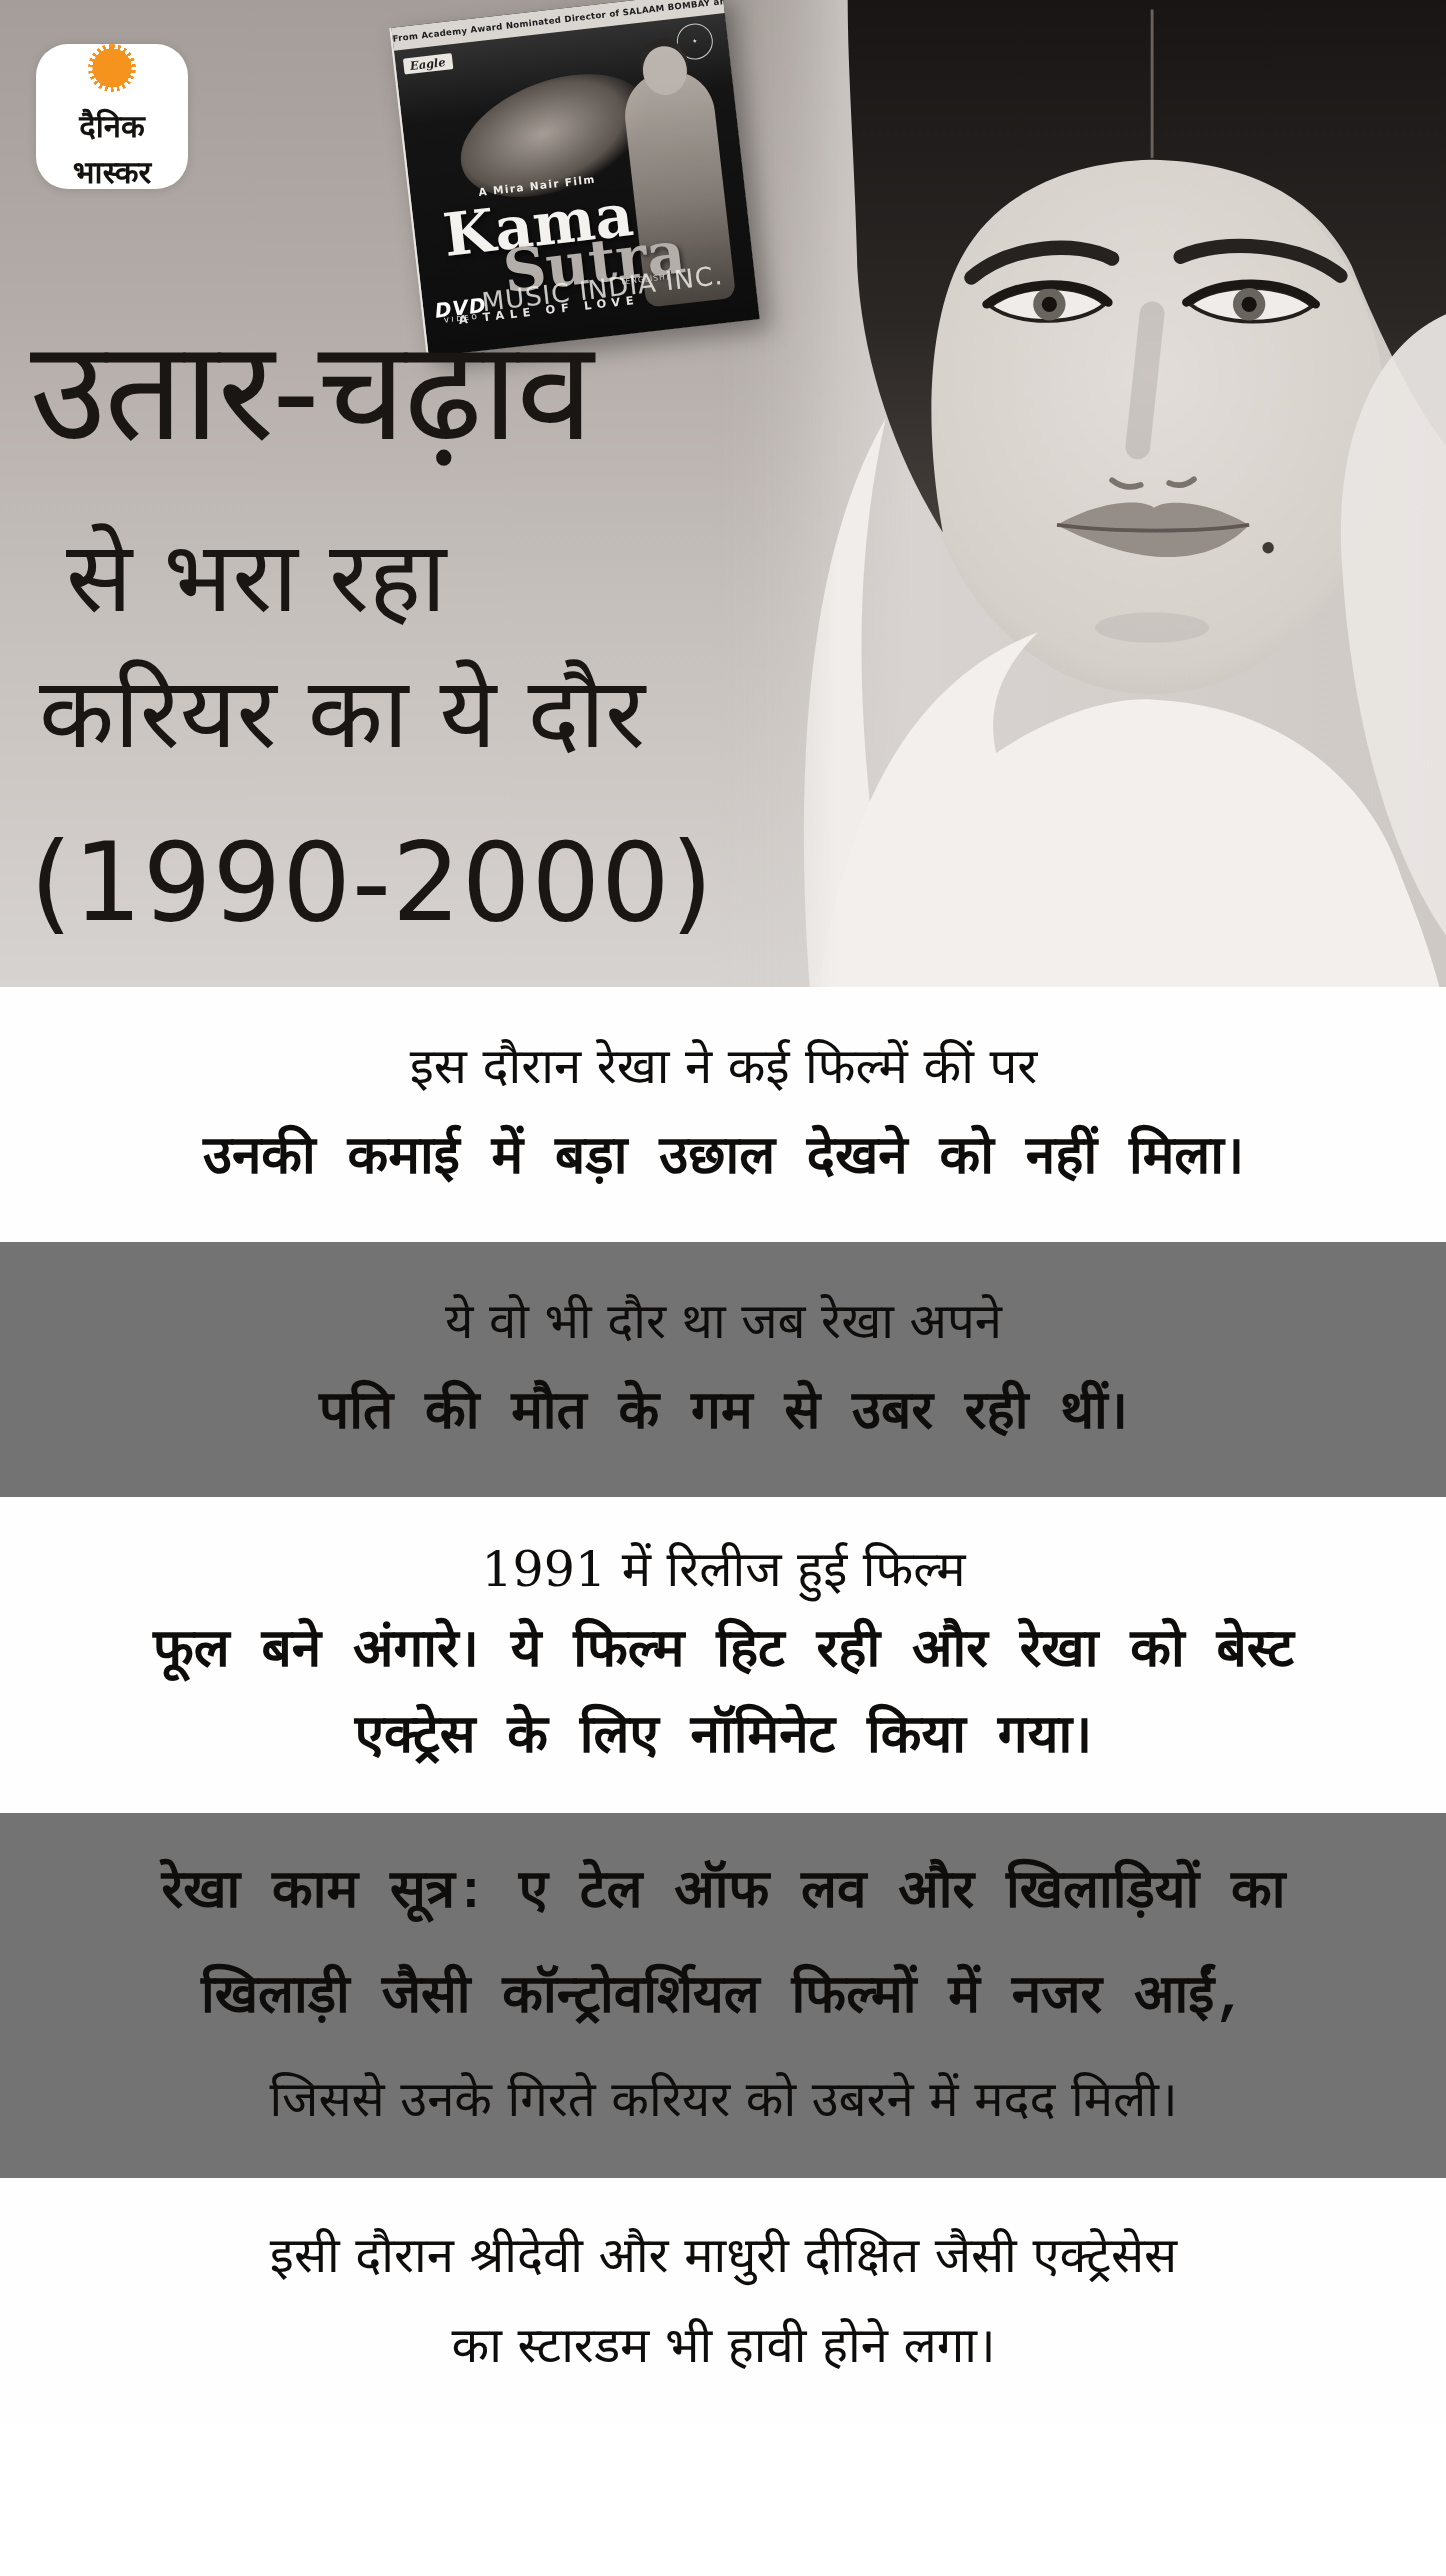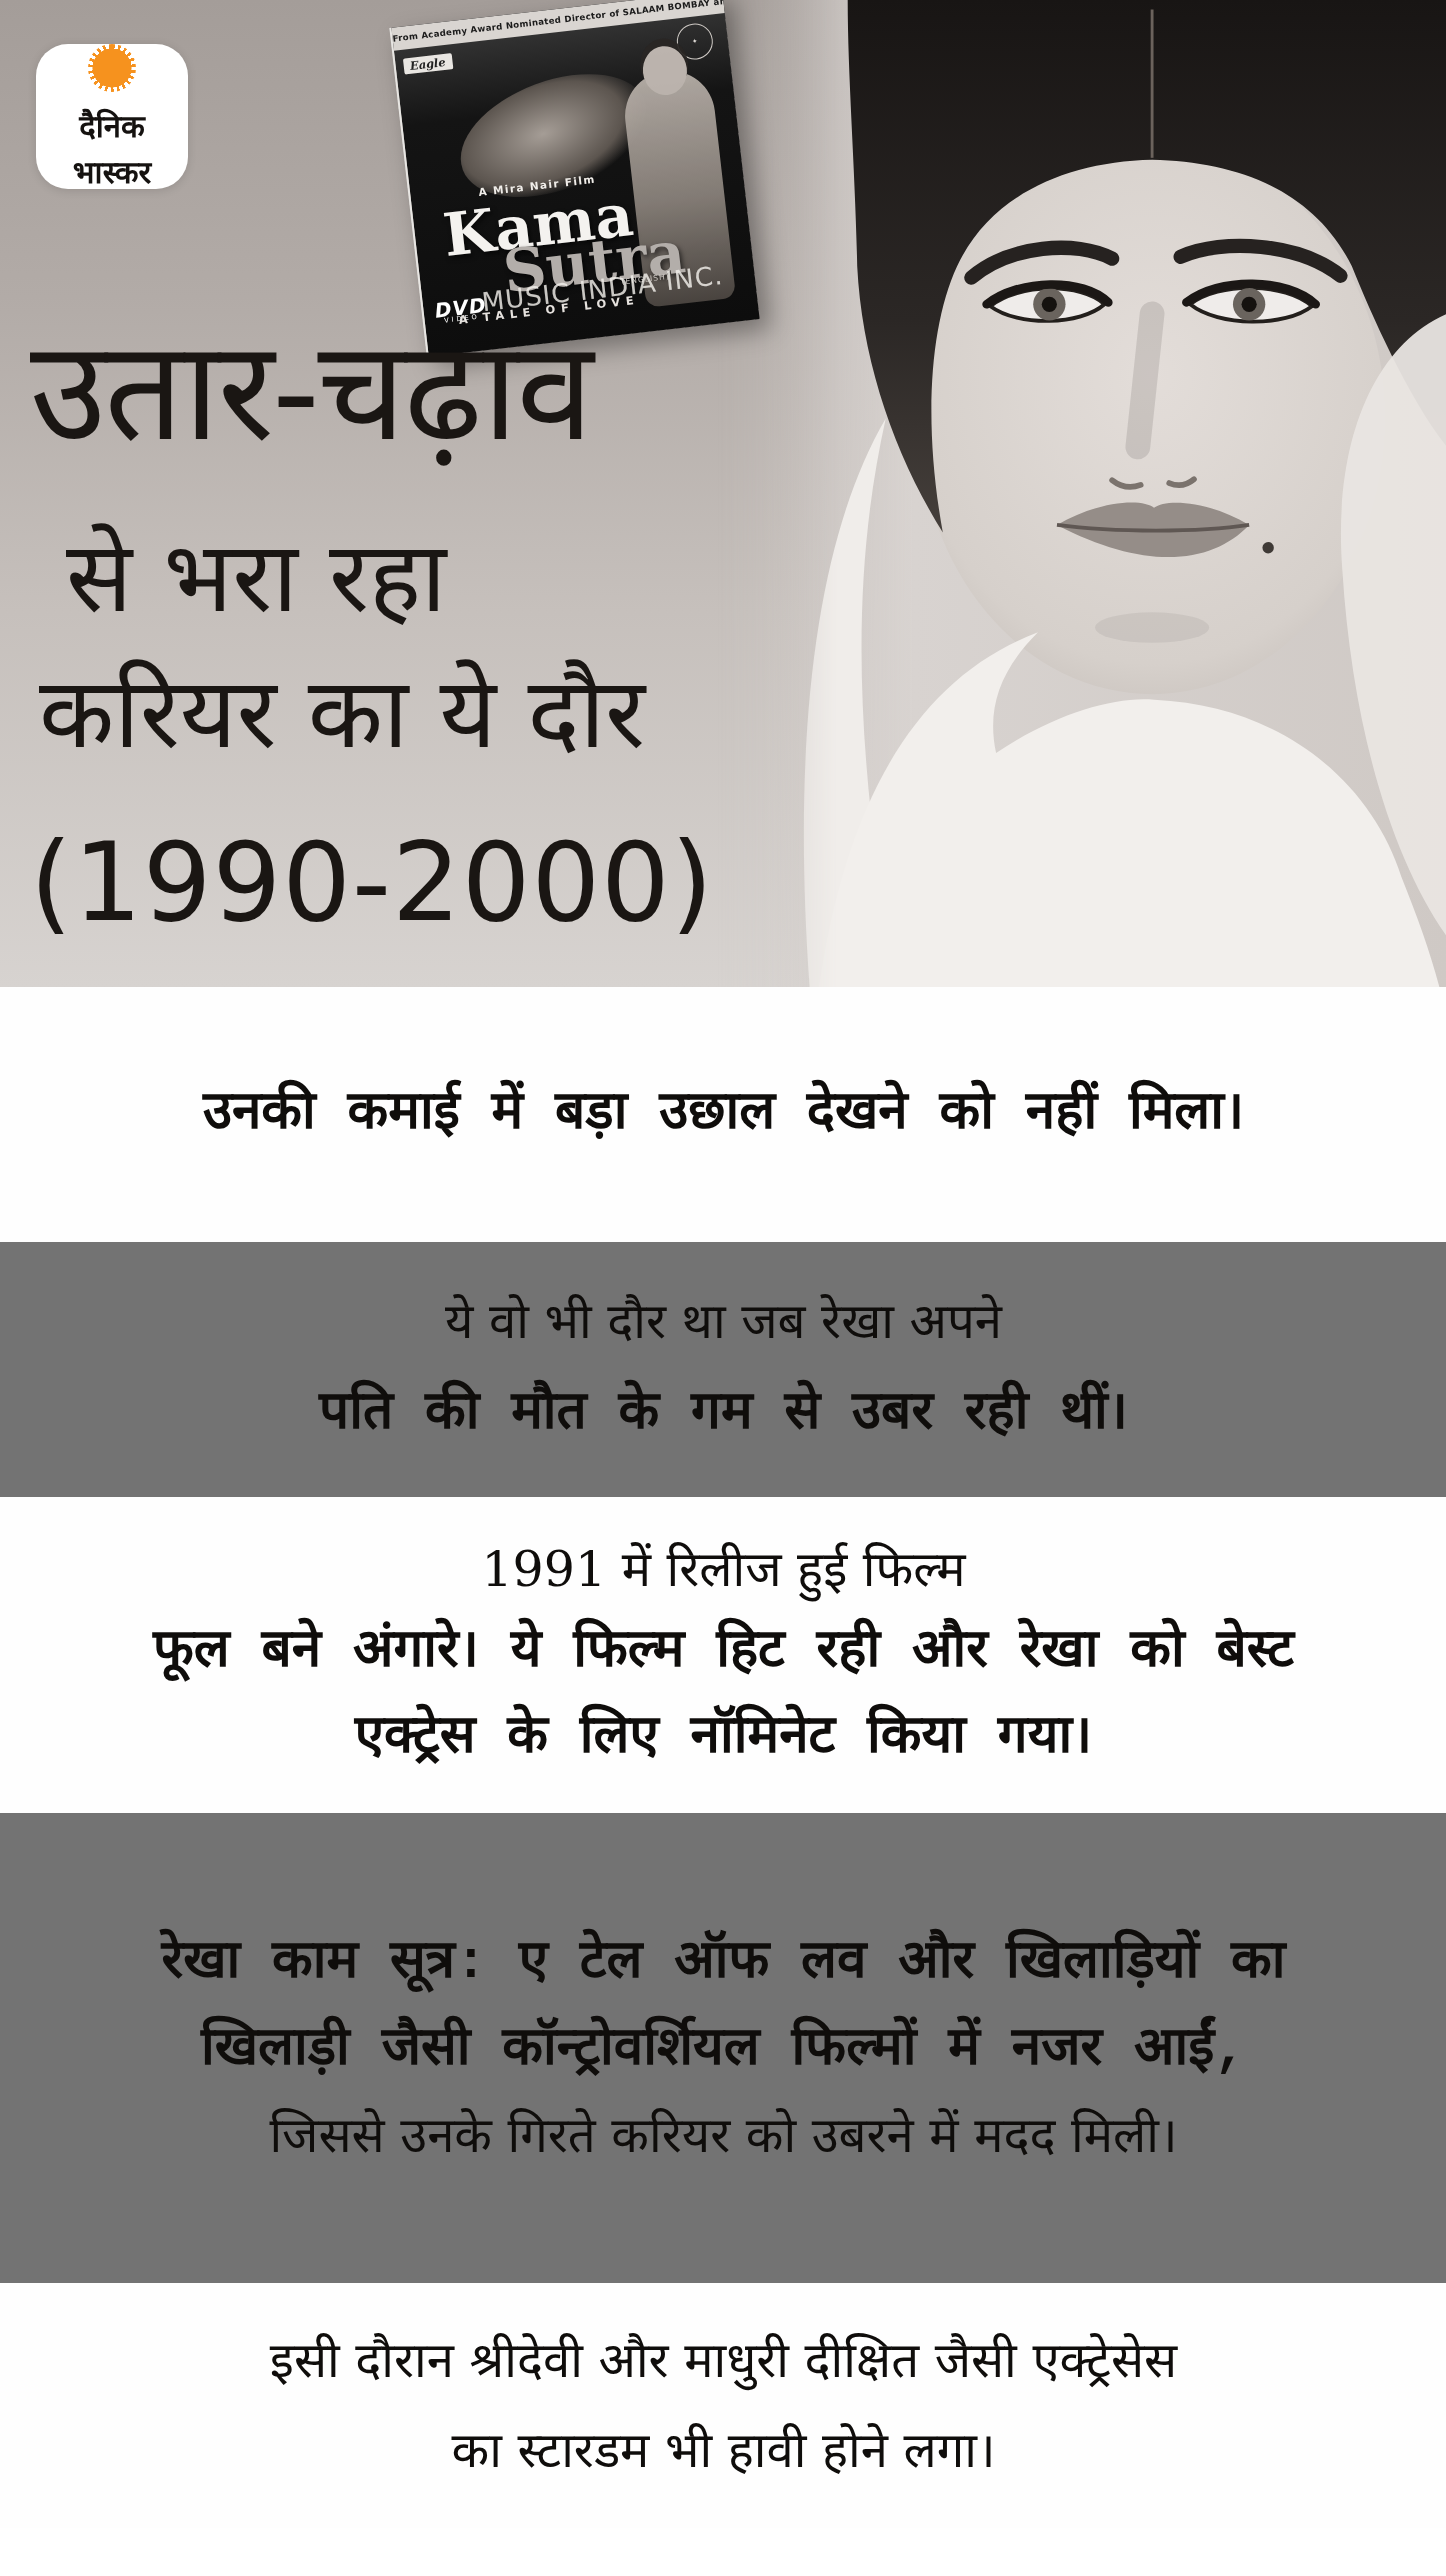--- a/index.html
+++ b/index.html
@@ -106,21 +106,21 @@
   
   .band{
     width:100%;display:flex;flex-direction:column;align-items:center;justify-content:center;
     text-align:center;
   }
   .band-white{background:#fefefe;}
   .band-gray{background:#737373;}
   .b1{height:255px;gap:32px;}
   .b2{height:255px;gap:32px;}
   .b3{height:316px;gap:23px;}
-  .b4{height:470px;gap:25px;}
+  .b4{height:365px;gap:42px;}
   .b5{height:245px;gap:32px;}
   .b6{height:152px;}
   .ln{margin:0;line-height:1.18;color:#0f0d0b;white-space:nowrap;}
   .reg{font-family:"DejaVu Serif","Liberation Serif",serif;font-size:49px;font-weight:500;}
   .bold{font-family:Liberation Mono, monospace;font-size:53px;font-weight:800;}
   .b6 .bold{font-size:55px;}
 </style>
 </head>
 <body>
 
@@ -212,20 +212,21 @@
 
     <div class="headline">
       <div class="hl hl1">उतार-चढ़ाव</div>
       <div class="hl hl2">से भरा रहा</div>
       <div class="hl hl3">करियर का ये दौर</div>
       <div class="hl hl4">(1990-2000)</div>
     </div>
   </header>
 
   <section class="band band-white b1">
+    <p class="ln reg">इस दौरान रेखा ने कई फिल्में कीं पर</p>
     <p class="ln bold">उनकी कमाई में बड़ा उछाल देखने को नहीं मिला।</p>
   </section>
 
   <section class="band band-gray b2">
     <p class="ln reg">ये वो भी दौर था जब रेखा अपने</p>
     <p class="ln bold">पति की मौत के गम से उबर रही थीं।</p>
   </section>
 
   <section class="band band-white b3">
     <p class="ln reg">1991 में रिलीज हुई फिल्म</p>

